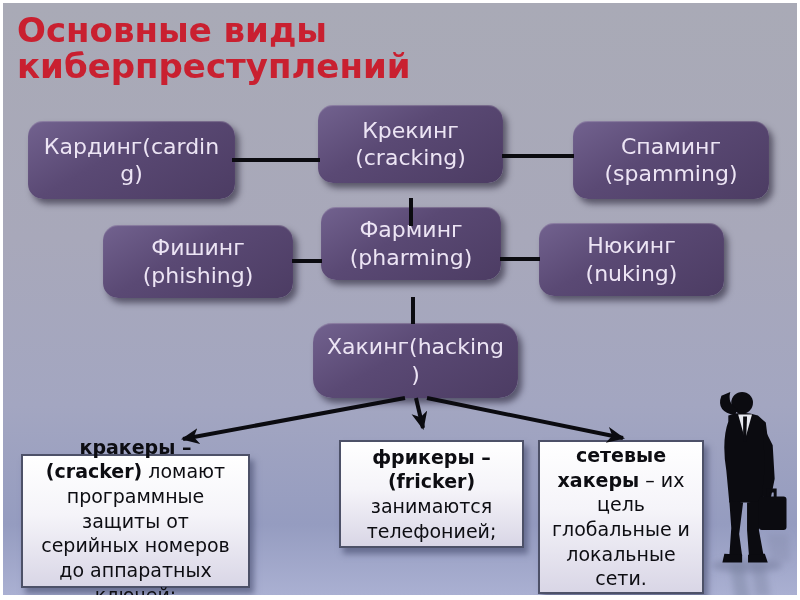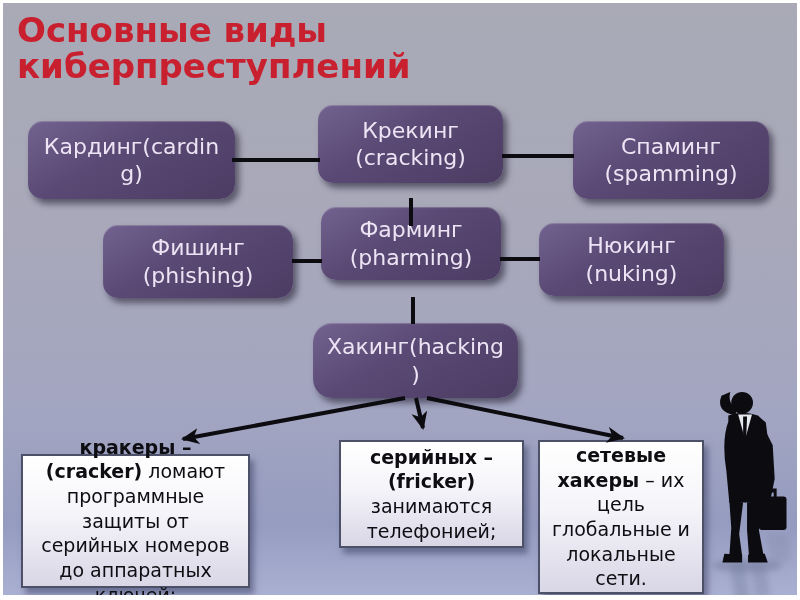--- a/index.html
+++ b/index.html
@@ -70,21 +70,21 @@
     <span class="lbl">Нюкинг (nuking)</span>
   </div>
   <div class="pnode" id="n-hacking">
     <span class="lbl">Хакинг(hacking)</span>
   </div>
 
   <div class="wnode" id="c-crackers">
     <div><span class="b">кракеры – (cracker)</span><span> ломают программные защиты от серийных номеров до аппаратных ключей;</span></div>
   </div>
   <div class="wnode" id="c-phreakers">
-    <div><span class="b">серийных – (fricker)</span><span> занимаются телефонией;</span></div>
+    <div><span class="b">фрикеры – (fricker)</span><span> занимаются телефонией;</span></div>
   </div>
   <div class="wnode" id="c-nethack">
     <div><span class="b">сетевые хакеры</span><span> –  их цель глобальные и локальные сети.</span></div>
   </div>
 
   <svg class="overlay" width="800" height="600" viewBox="0 0 800 600">
     <defs>
       <marker id="ah" markerUnits="userSpaceOnUse" markerWidth="22" markerHeight="18" refX="16" refY="8" orient="auto">
         <path d="M0 0 L18 8 L0 16 L5 8 Z" fill="#0b0b10"></path>
       </marker>

